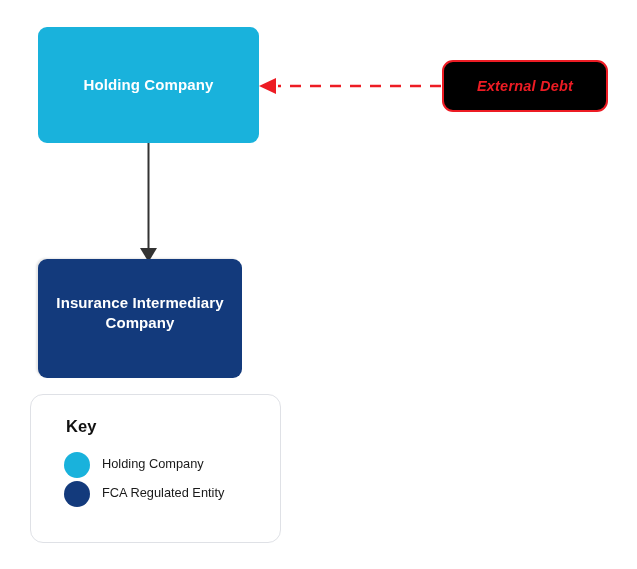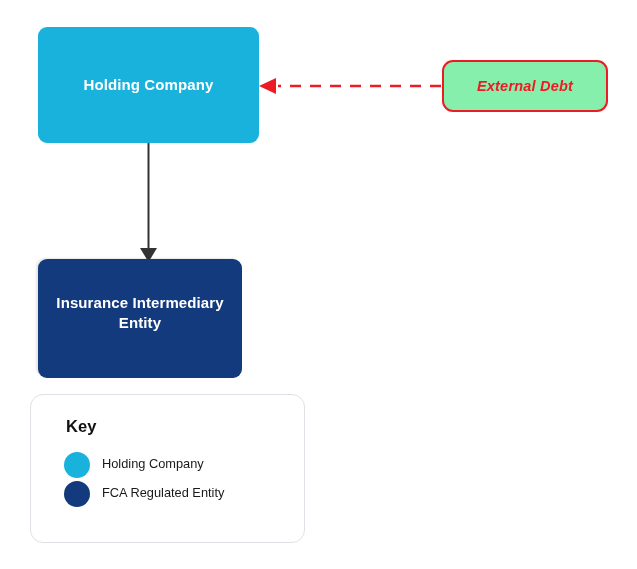--- a/index.html
+++ b/index.html
@@ -55,21 +55,21 @@
 
   
   #external-debt-node {
     position: absolute;
     left: 442px;
     top: 60px;
     width: 166px;
     height: 52px;
     border: 2px solid #ED1C24;
     border-radius: 11px;
-    background: #86efac;
+    background: #000000;
     display: flex;
     align-items: center;
     justify-content: center;
     box-sizing: border-box;
   }
   #external-debt-node .node-label {
     color: #ED1C24;
     font-size: 14.5px;
     font-style: italic;
     font-weight: bold;
@@ -84,21 +84,21 @@
     width: 637px;
     height: 569px;
     pointer-events: none;
   }
 
   
   #key-panel {
     position: absolute;
     left: 30px;
     top: 394px;
-    width: 275px;
+    width: 251px;
     height: 149px;
     background: #ffffff;
     border: 1px solid #dfe1e6;
     border-radius: 13px;
     box-sizing: border-box;
   }
   #key-title {
     position: absolute;
     left: 35px;
     top: 22px;
@@ -150,21 +150,21 @@
     </g>
   </svg>
 
   <div class="node" id="holding-company-node">
     <span class="node-label">Holding Company</span>
   </div>
 
   <div class="node" id="insurance-intermediary-node">
     <span class="node-label">
       <span>Insurance Intermediary</span><br>
-      <span>Entity</span>
+      <span>Company</span>
     </span>
   </div>
 
   <div id="external-debt-node">
     <span class="node-label">External Debt</span>
   </div>
 
   <div id="key-panel">
     <div id="key-title">Key</div>
 

